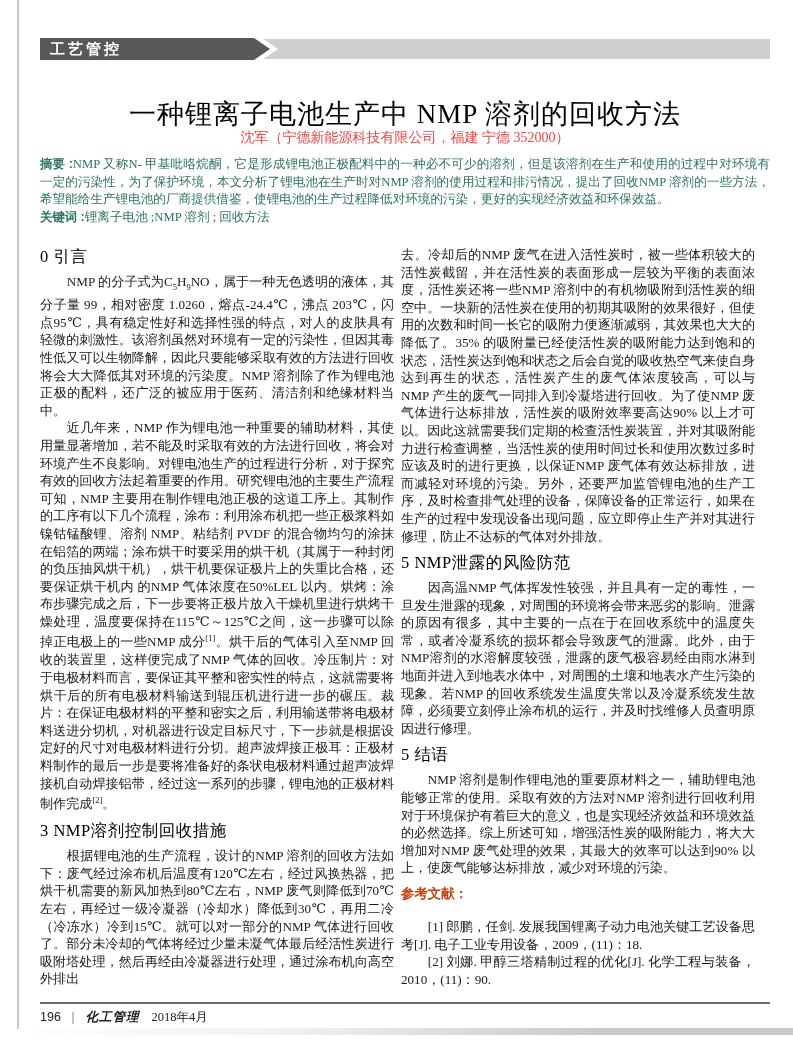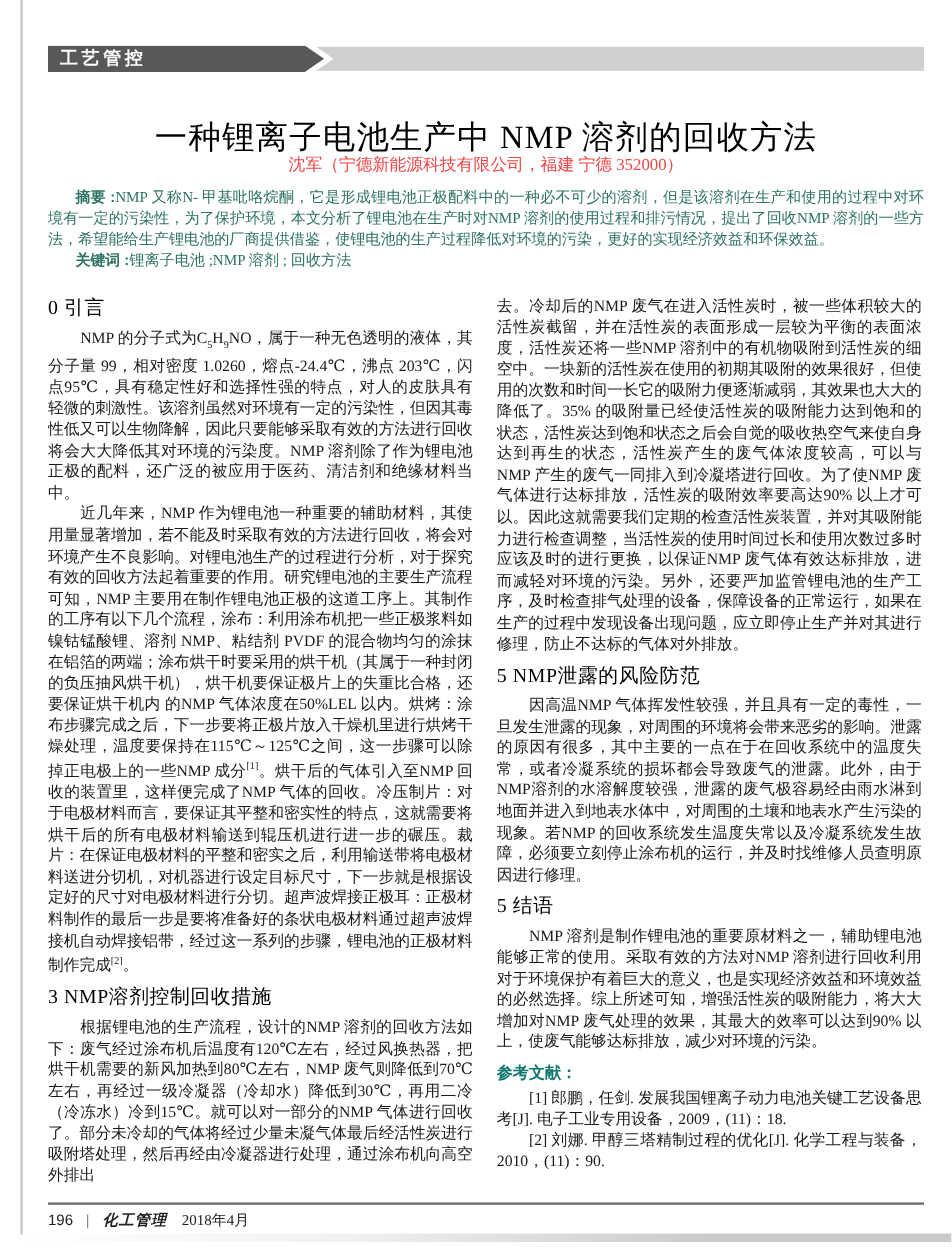--- a/index.html
+++ b/index.html
@@ -21,32 +21,32 @@
   .badge-label{position:absolute;left:10px;top:0;height:33px;line-height:22px;
     font-family:"Liberation Sans","DejaVu Sans",sans-serif;font-weight:bold;font-size:15px;
     color:#ffffff;letter-spacing:3px;}
   
   .title{position:absolute;left:40px;right:23px;top:80px;text-align:center;
     font-size:27px;letter-spacing:1px;color:#000;}
   .author{position:absolute;left:40px;right:23px;top:129px;text-align:center;font-size:14px;color:#ef4444;}
   
   .abstract{position:absolute;left:40px;right:23px;top:156px;
     font-size:12.6px;line-height:17.6px;text-align:justify;color:var(--abstract-text,#2d7264);}
-  .abstract b{font-family:"Liberation Sans","DejaVu Sans",sans-serif;font-weight:bold;font-size:12.4px;margin-left:23px;}
+  .abstract b{font-family:"Liberation Sans","DejaVu Sans",sans-serif;font-weight:bold;font-size:12.4px;}
   .kw-line{margin-top:0;}
   
   .columns{position:absolute;left:40px;right:23px;top:246px;height:756px;overflow:hidden;
-    display:flex;gap:20px;}
+    display:flex;gap:7px;}
   .col{width:354px;flex:0 0 354px;overflow:hidden;}
   .sec-heading{font-size:16.5px;font-weight:normal;margin:7px 0 5px 0;color:#000;letter-spacing:.5px;}
   .col > .sec-heading:first-child{margin-top:0;}
   .body-para{font-size:13.1px;line-height:17.6px;text-align:justify;margin:0;text-indent:2.05em;color:#191919;}
   .body-para.noindent{text-indent:0;}
   .body-para sup,.body-para sub{font-size:8.5px;}
-  .ref-heading{font-size:13.4px;font-weight:bold;margin:8px 0 3px 0;color:#0f766e;}
+  .ref-heading{font-size:13.4px;font-weight:bold;margin:8px 0 15px 0;color:#c2410c;}
   
   .footer-rule{position:absolute;left:40px;right:23px;top:1002px;border-top:2px solid var(--footer-rule,#6f6f6f);}
   .footer{position:absolute;left:40px;right:23px;top:1009px;font-size:12.5px;color:#222;
     display:flex;align-items:baseline;}
   .footer .pageno{font-family:"Liberation Sans","DejaVu Sans",sans-serif;}
   .footer .sep{margin:0 11px;color:#444;}
   .footer .journal{font-style:italic;font-weight:bold;letter-spacing:1px;}
   .footer .issue{margin-left:12px;}
 </style>
 </head>

